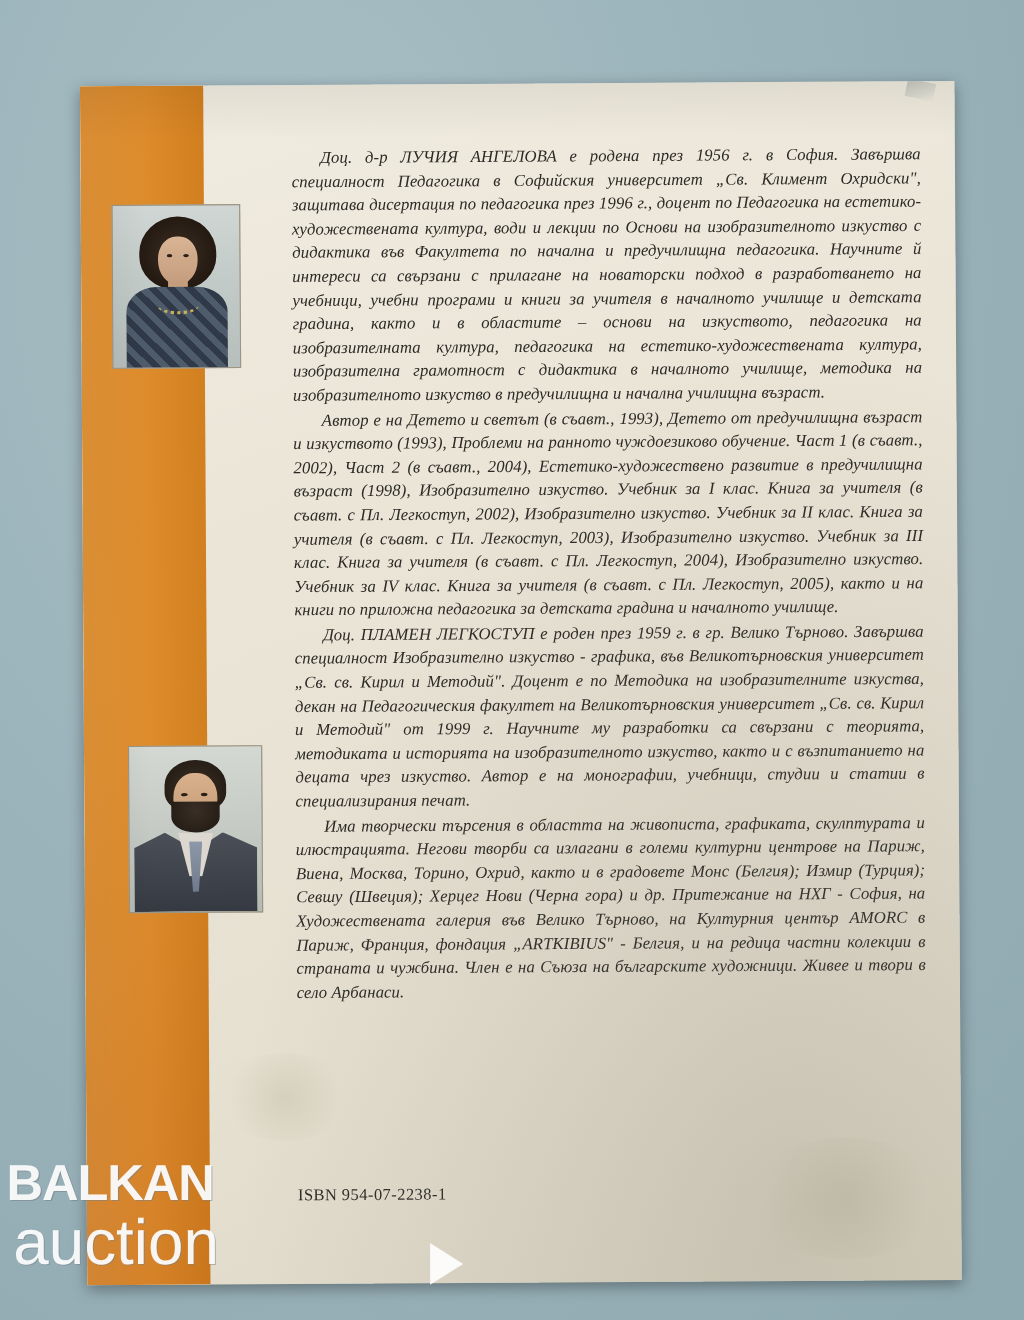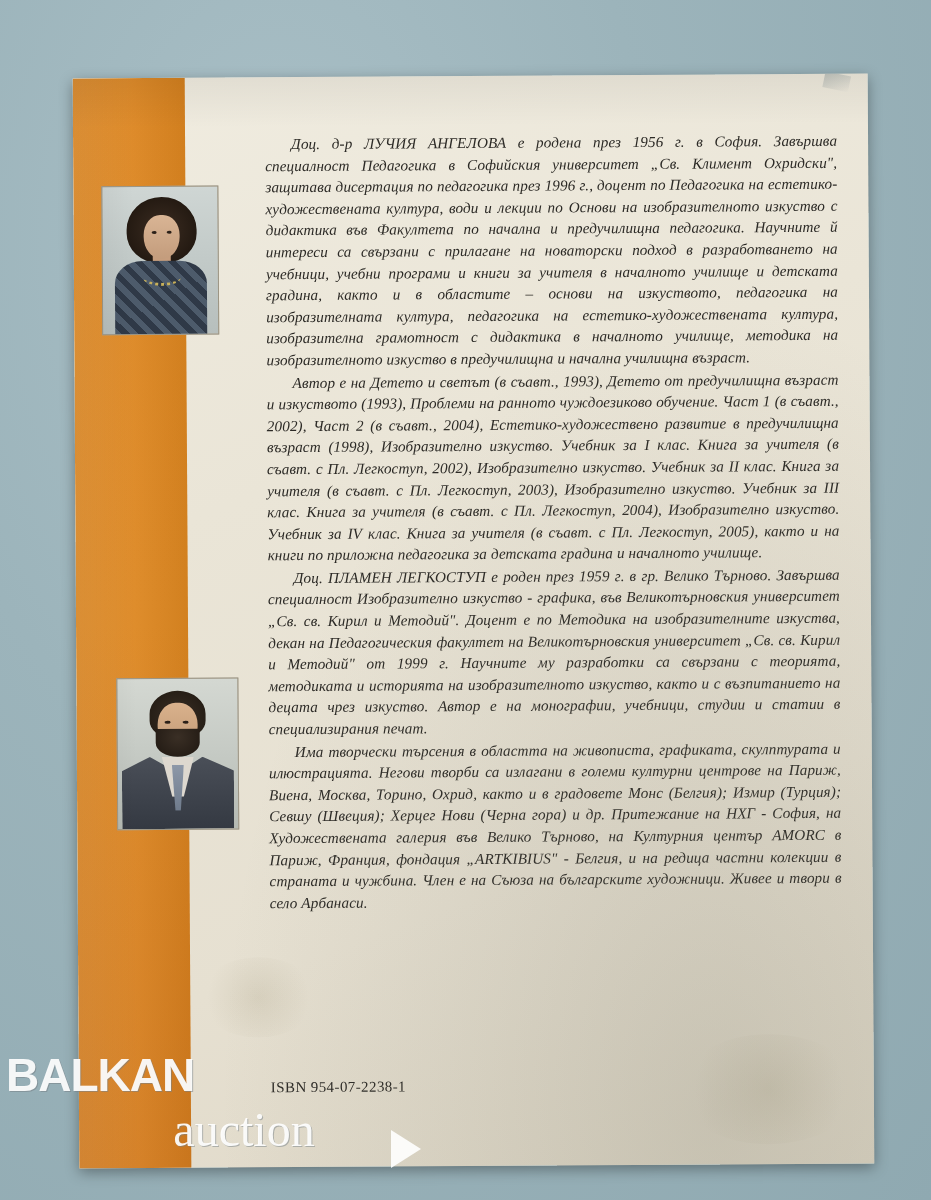--- a/index.html
+++ b/index.html
@@ -189,28 +189,27 @@
   .wm-line1 {
     font-family: "Liberation Sans", sans-serif;
     font-weight: bold;
     font-size: 46px;
     letter-spacing: -1px;
     color: rgba(255,255,255,0.92);
     text-shadow: 1px 1px 0 rgba(120,130,135,0.55);
     line-height: 46px;
   }
   .wm-line2 {
-    font-family: Liberation Serif, serif;
-    font-size: 48px;
+    font-family: Liberation Sans, sans-serif;
+    font-size: 58px;
     color: rgba(255,255,255,0.92);
     text-shadow: 1px 1px 0 rgba(120,130,135,0.5);
     line-height: 60px;
     margin-top: 2px;
     margin-left: 6px;
-    text-align: center;
   }
   .wm-triangle {
     position: absolute;
     left: 385px;
     top: 78px;
     width: 0; height: 0;
     border-left: 30px solid rgba(255,255,255,0.9);
     border-top: 19px solid transparent;
     border-bottom: 19px solid transparent;
   }

